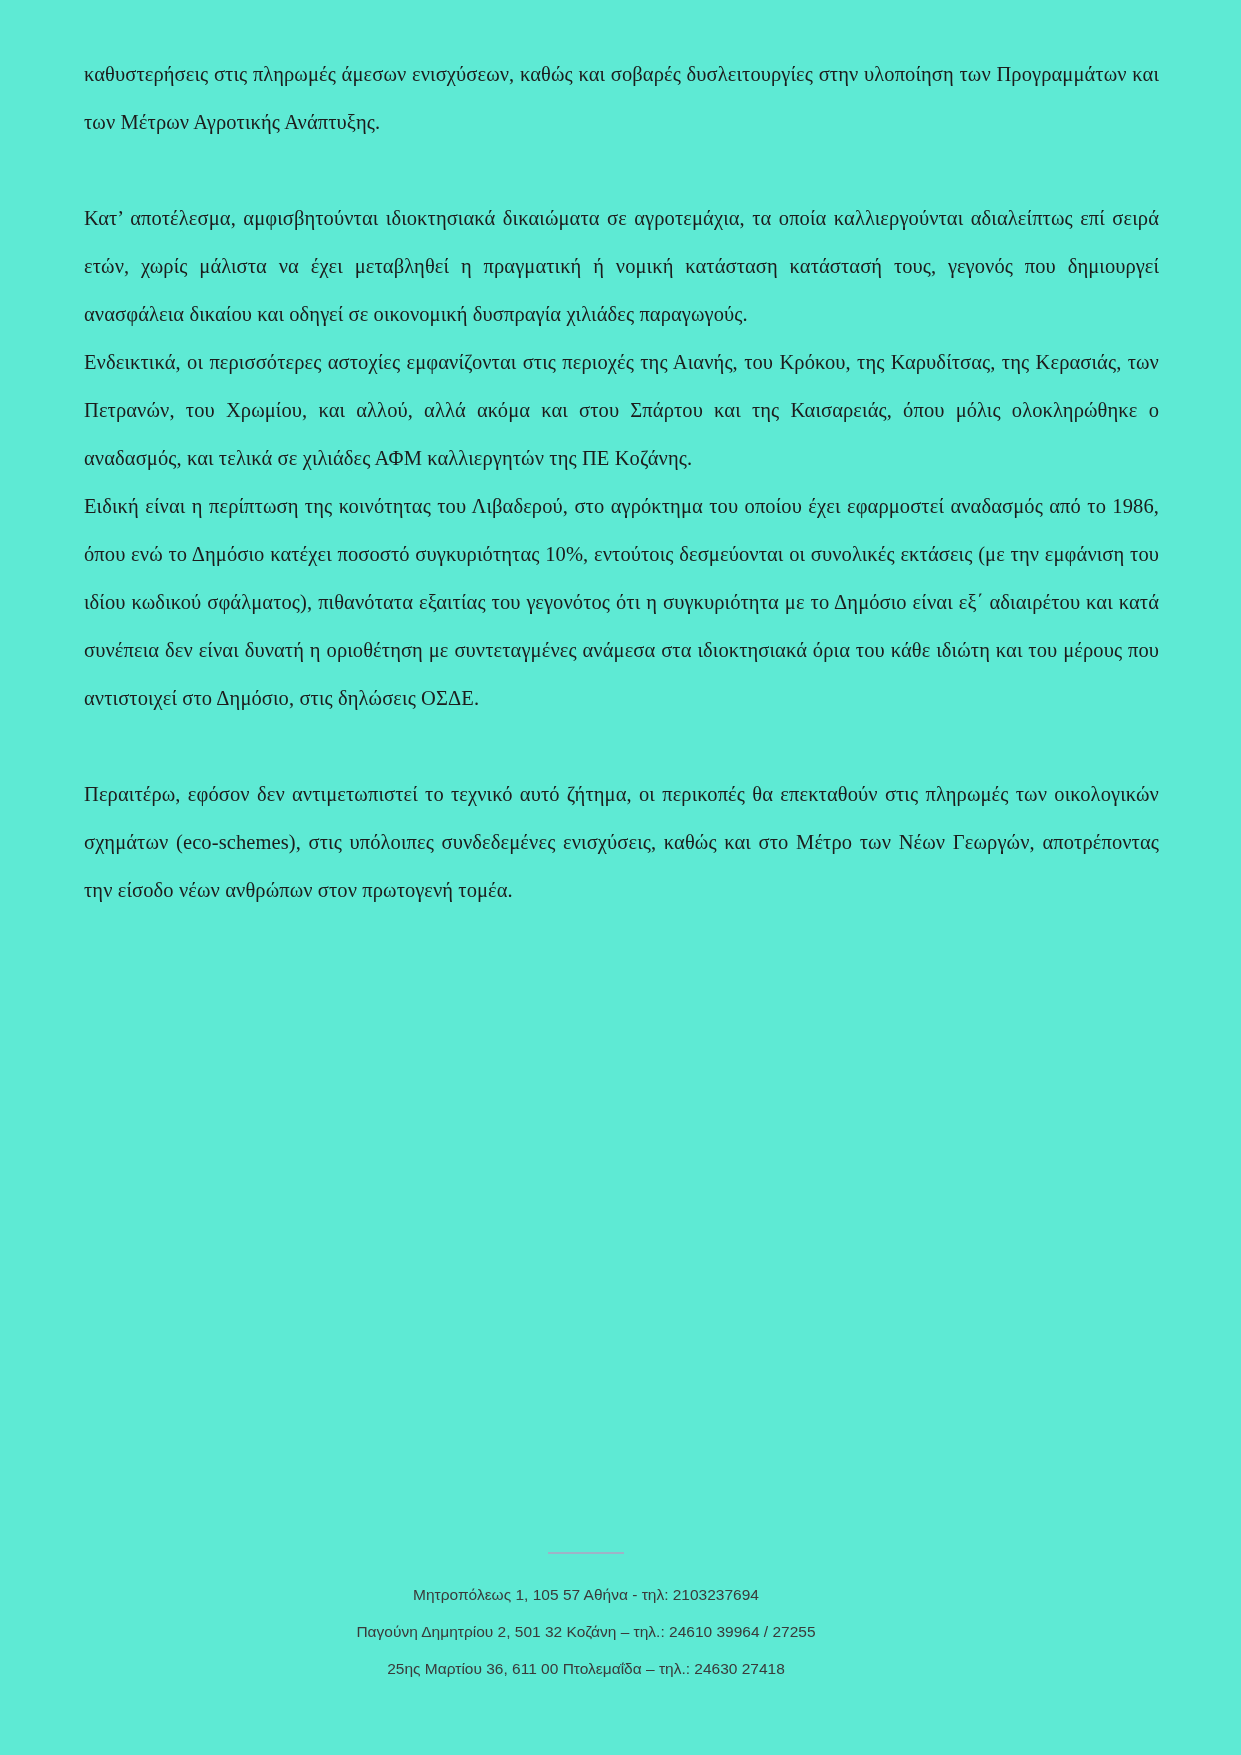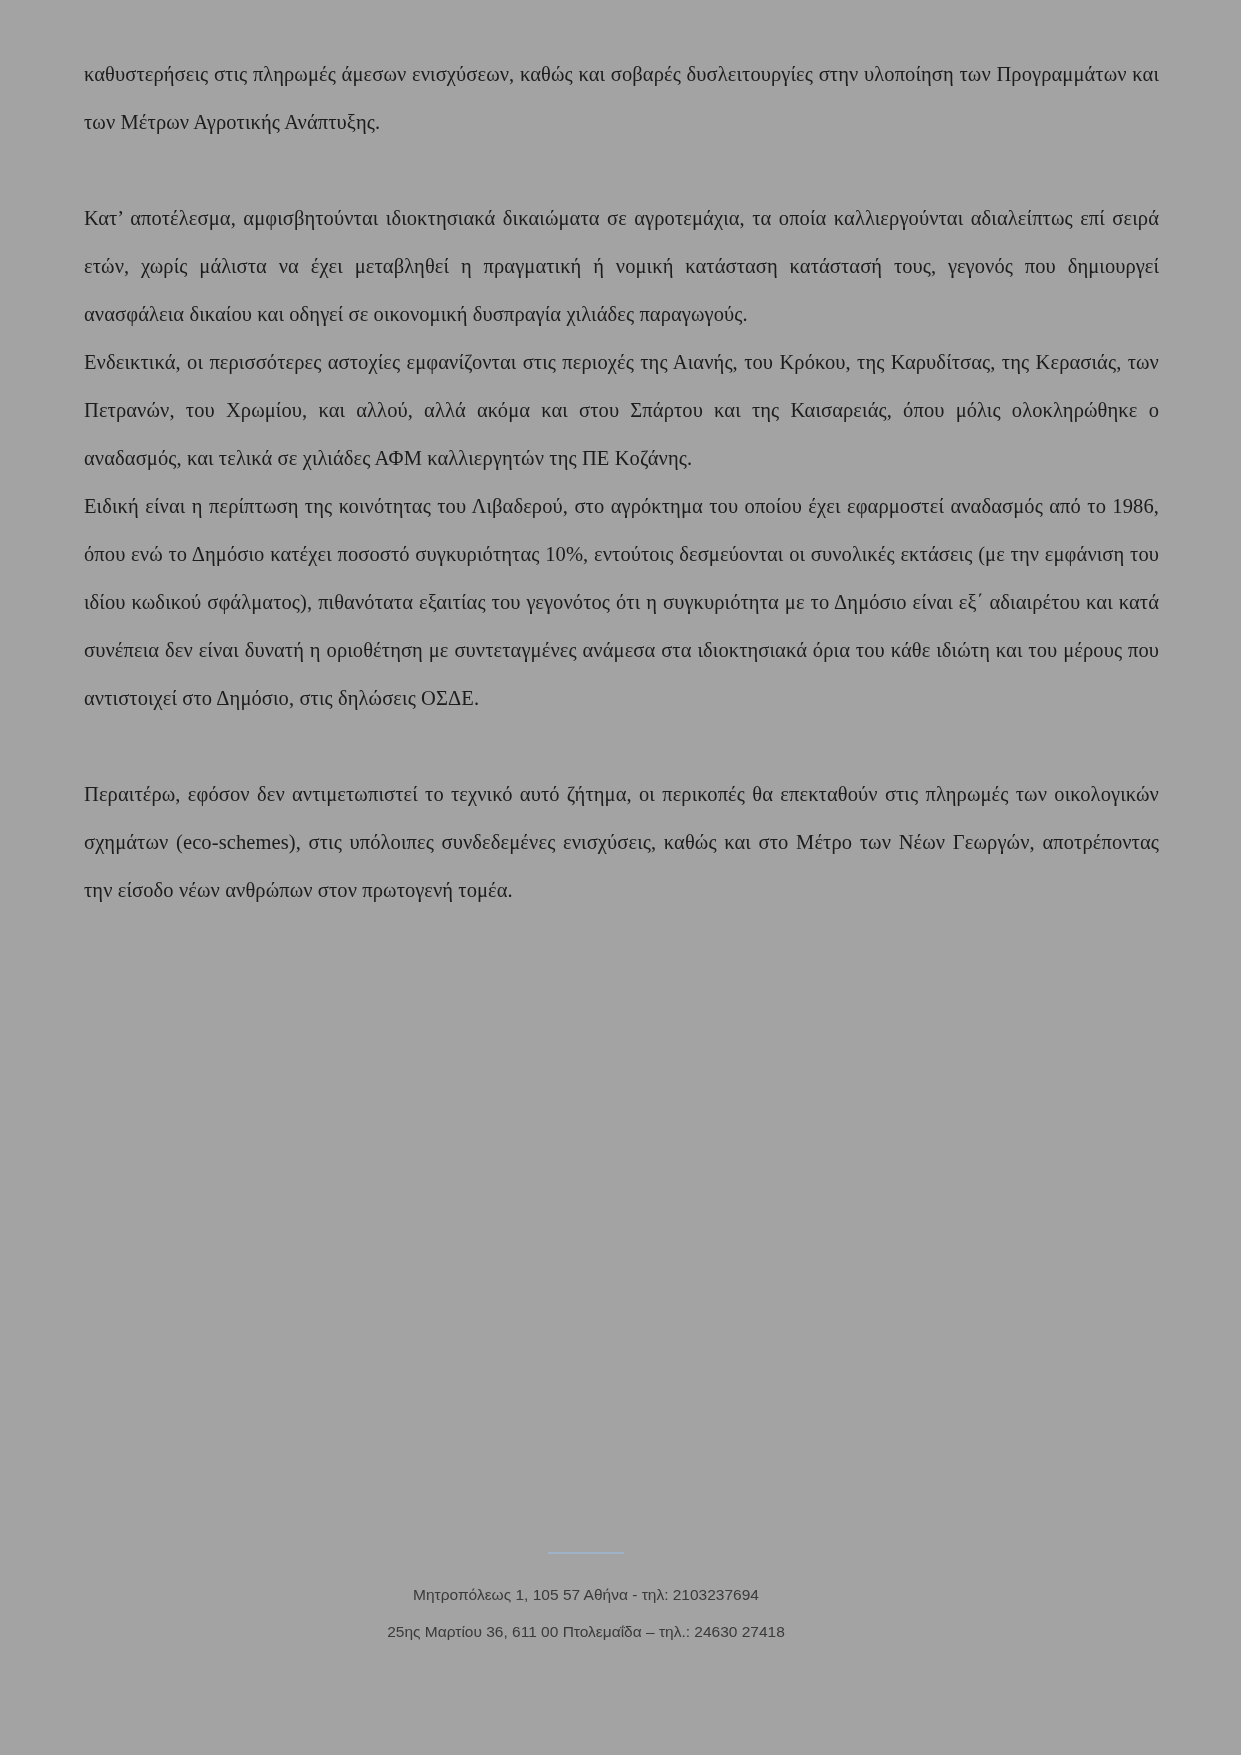--- a/index.html
+++ b/index.html
@@ -4,21 +4,21 @@
 <style>
   html, body {
     margin: 0;
     padding: 0;
     background: #ffffff;
   }
   .page {
     position: relative;
     width: 1241px;
     height: 1755px;
-    background: #a3a3a3;
+    background: #5eead4;
     overflow: hidden;
     font-family: "Liberation Serif", serif;
   }
   .body-text {
     position: absolute;
     left: 84px;
     right: 82px;
     top: 50px;
     color: #1c1c1c;
     font-size: 20.5px;
@@ -66,17 +66,18 @@
     <p class="para gap-before">Κατ’ αποτέλεσμα, αμφισβητούνται ιδιοκτησιακά δικαιώματα σε αγροτεμάχια, τα οποία καλλιεργούνται αδιαλείπτως επί σειρά ετών, χωρίς μάλιστα να έχει μεταβληθεί η πραγματική ή νομική κατάσταση κατάστασή τους, γεγονός που δημιουργεί ανασφάλεια δικαίου και οδηγεί σε οικονομική δυσπραγία χιλιάδες παραγωγούς.</p>
     <p class="para">Ενδεικτικά, οι περισσότερες αστοχίες εμφανίζονται στις περιοχές της Αιανής, του Κρόκου, της Καρυδίτσας, της Κερασιάς, των Πετρανών, του Χρωμίου, και αλλού, αλλά ακόμα και στου Σπάρτου και της Καισαρειάς, όπου μόλις ολοκληρώθηκε ο αναδασμός, και τελικά σε χιλιάδες ΑΦΜ καλλιεργητών της ΠΕ Κοζάνης.</p>
     <p class="para">Ειδική είναι η περίπτωση της κοινότητας του Λιβαδερού, στο αγρόκτημα του οποίου έχει εφαρμοστεί αναδασμός από το 1986, όπου ενώ το Δημόσιο κατέχει ποσοστό συγκυριότητας 10%, εντούτοις δεσμεύονται οι συνολικές εκτάσεις (με την εμφάνιση του ιδίου κωδικού σφάλματος), πιθανότατα εξαιτίας του γεγονότος ότι η συγκυριότητα με το Δημόσιο είναι εξ΄ αδιαιρέτου και κατά συνέπεια δεν είναι δυνατή η οριοθέτηση με συντεταγμένες ανάμεσα στα ιδιοκτησιακά όρια του κάθε ιδιώτη και του μέρους που αντιστοιχεί στο Δημόσιο, στις δηλώσεις ΟΣΔΕ.</p>
     <p class="para gap-before">Περαιτέρω, εφόσον δεν αντιμετωπιστεί το τεχνικό αυτό ζήτημα, οι περικοπές θα επεκταθούν στις πληρωμές των οικολογικών σχημάτων (eco-schemes), στις υπόλοιπες συνδεδεμένες ενισχύσεις, καθώς και στο Μέτρο των Νέων Γεωργών, αποτρέποντας την είσοδο νέων ανθρώπων στον πρωτογενή τομέα.</p>
   </div>
 
   <div class="footer">
     <span class="footer-divider"></span>
     <div class="footer-lines">
       <p class="footer-line">Μητροπόλεως 1, 105 57 Αθήνα - τηλ: 2103237694</p>
+      <p class="footer-line">Παγούνη Δημητρίου 2, 501 32 Κοζάνη – τηλ.: 24610 39964 / 27255</p>
       <p class="footer-line">25ης Μαρτίου 36, 611 00 Πτολεμαΐδα – τηλ.: 24630 27418</p>
     </div>
   </div>
 
 </div>
 
 </body></html>

